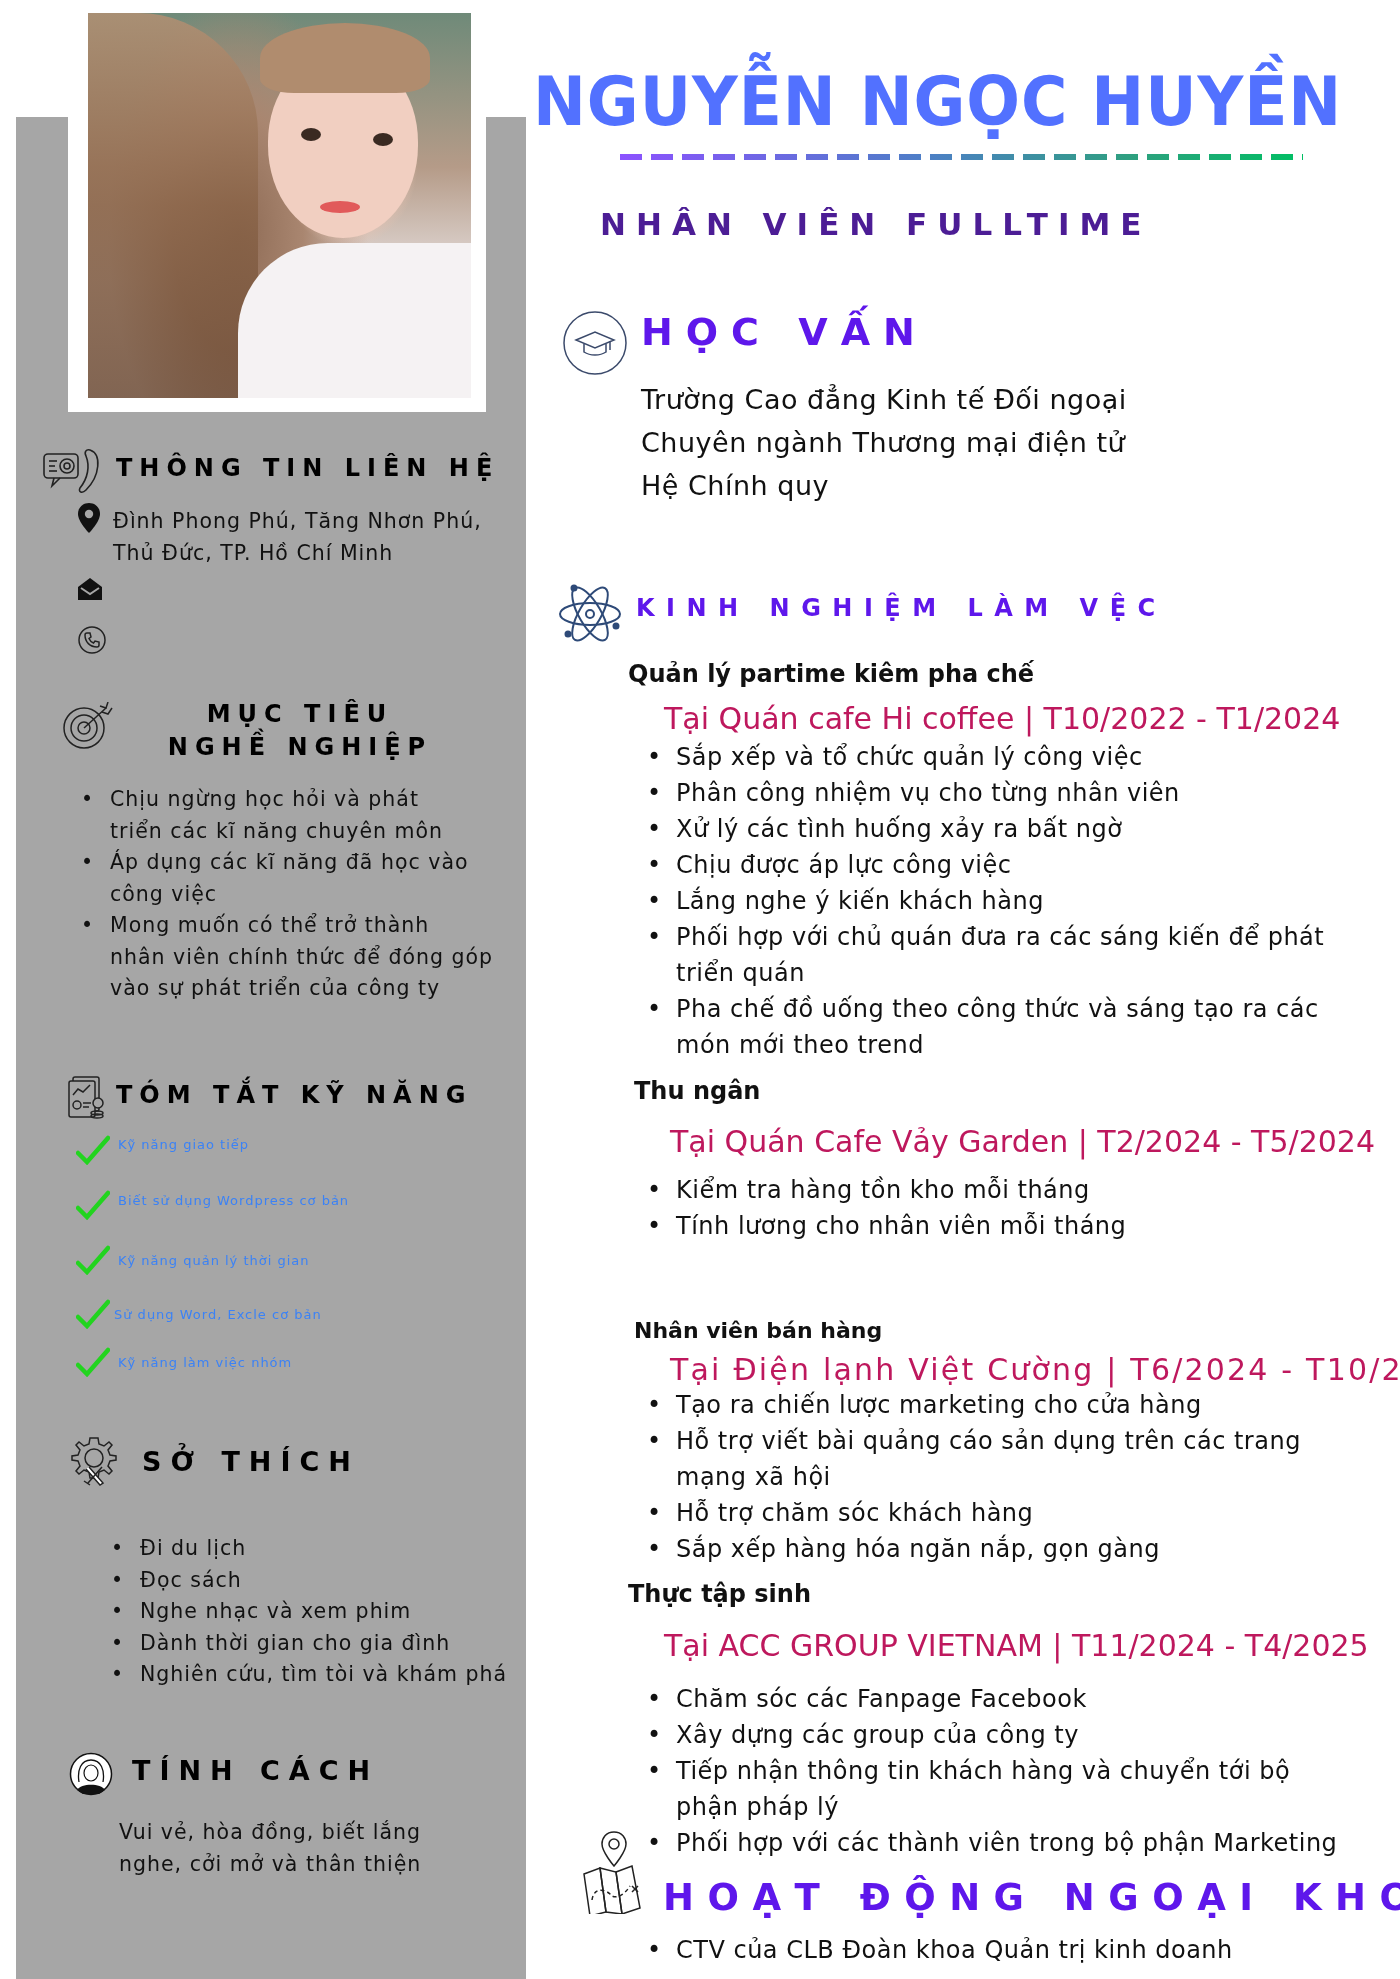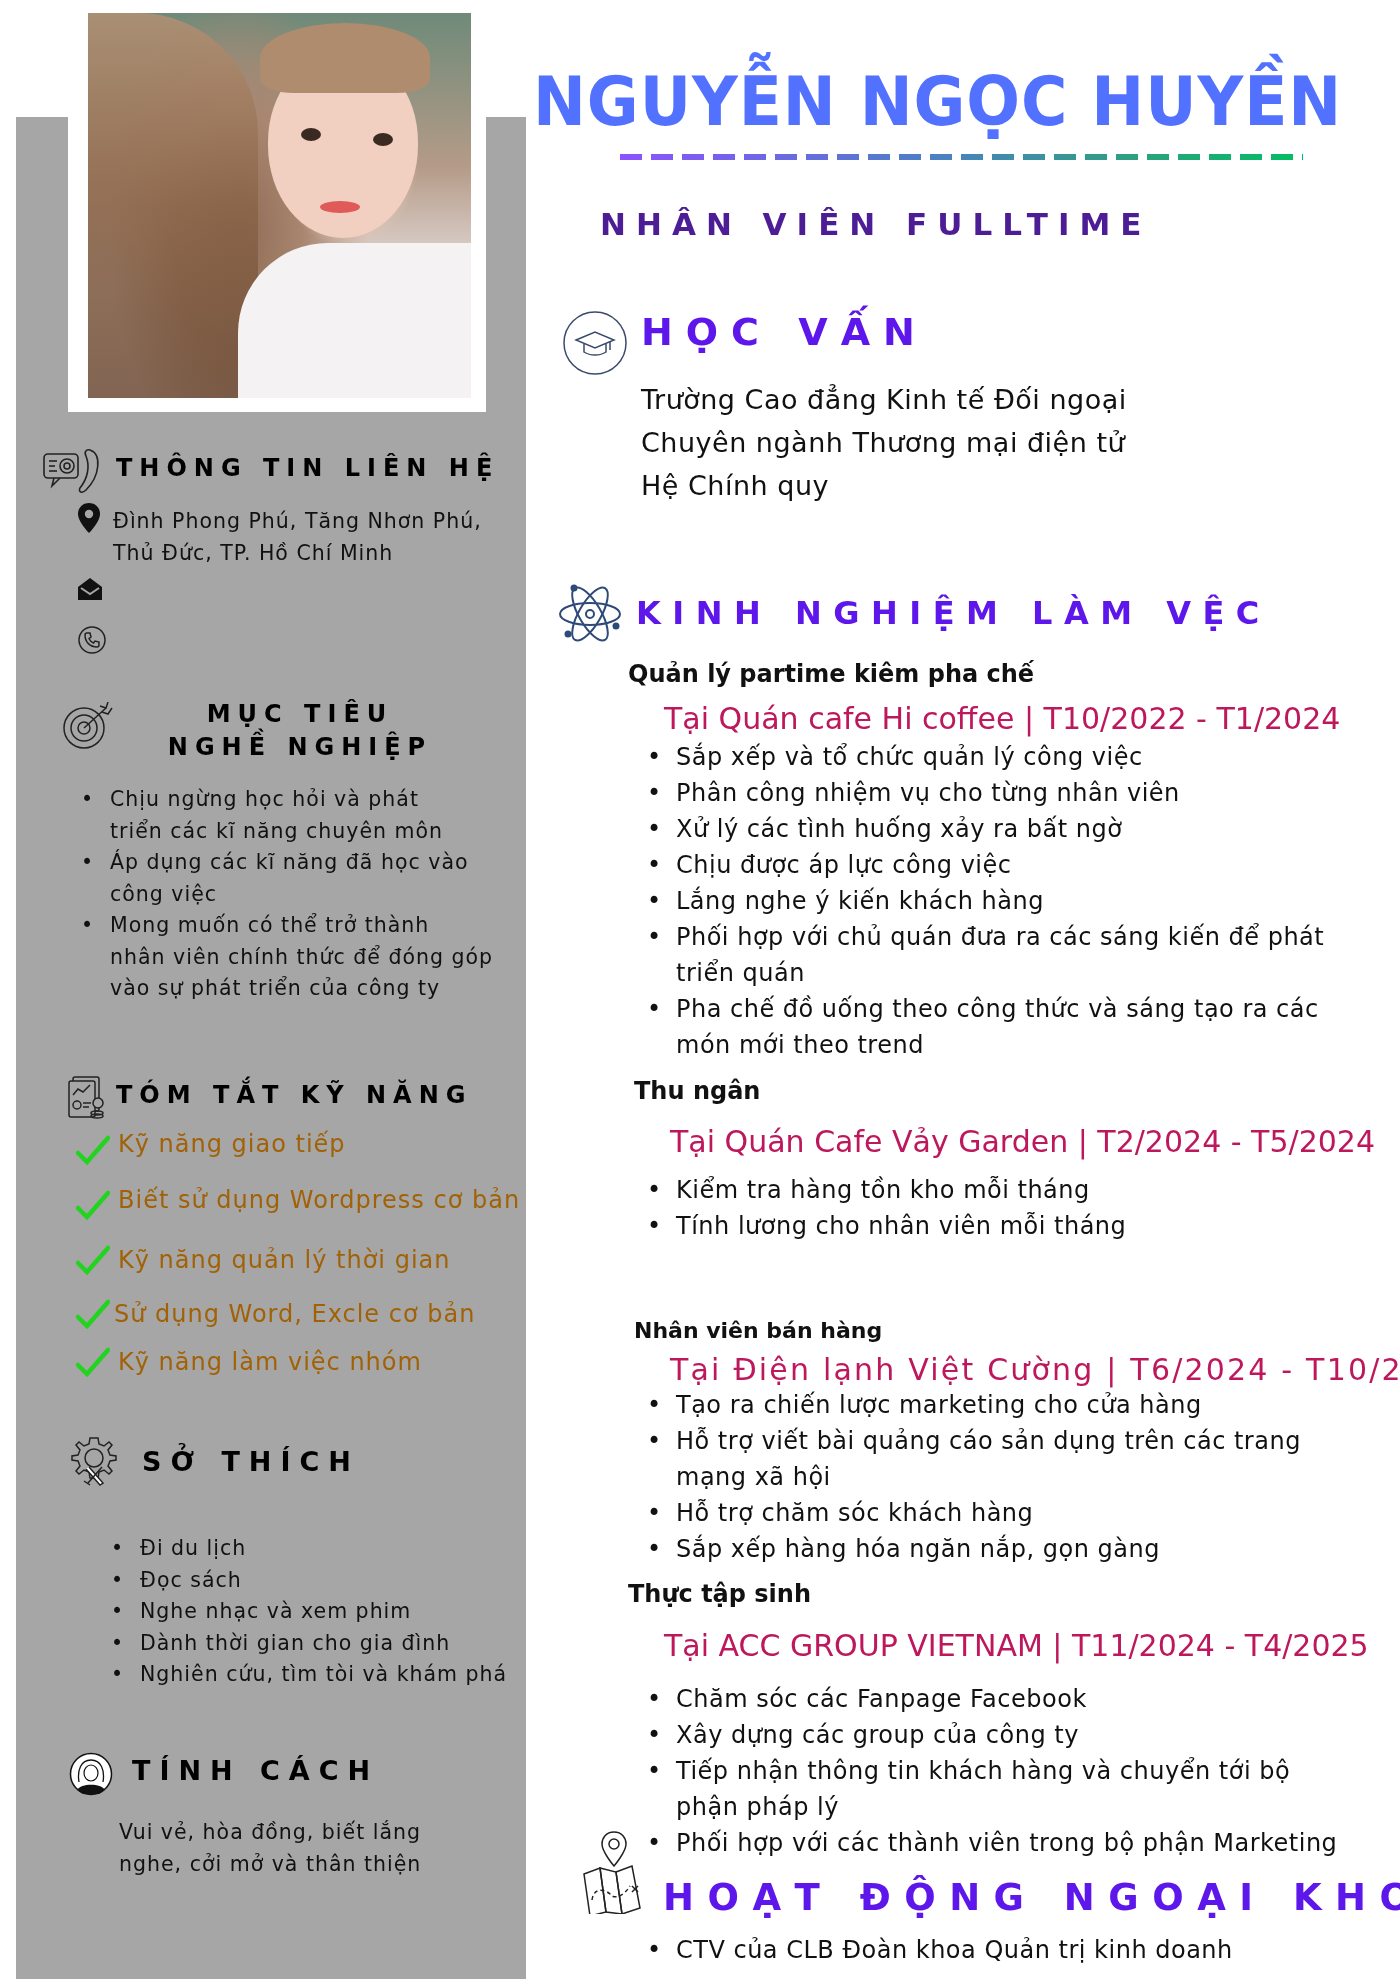--- a/index.html
+++ b/index.html
@@ -38,21 +38,21 @@
   .text-left { font-size: 20.5px; color: #111; letter-spacing: 1px; line-height: 32px; }
   .text-right { font-size: 26px; color: #111; letter-spacing: 0.5px; line-height: 43px; white-space: nowrap; }
   .job-title { font-family: "DejaVu Sans", sans-serif; font-weight: bold; font-size: 24px; color: #111; white-space: nowrap; }
   .job-sub { font-size: 30px; color: #be185d; white-space: nowrap; margin-left: 36px; }
   ul.bul { list-style: none; }
   ul.bul li { position: relative; padding-left: 35px; }
   ul.bul li::before { content: "\2022"; position: absolute; left: 6px; top: 0; }
   .right-bul { font-size: 24px; color: #111; line-height: 36px; letter-spacing: 0.5px; }
   .left-bul { font-size: 20.5px; color: #111; line-height: 31.5px; letter-spacing: 1px; }
 
-  .skill { display: flex; align-items: center; font-size: 24px; letter-spacing: 1px; color: #a16207; white-space: nowrap; }
+  .skill { display: flex; align-items: center; font-size: 13px; letter-spacing: 1px; color: #3b82f6; white-space: nowrap; }
   .check { width: 34px; height: 30px; margin-right: 8px; }
   .icon svg { display: block; }
 </style>
 </head>
 <body>
 
 <div id="sidebar" class="abs"></div>
 
 <div id="photo-frame" class="abs"></div>
 <div id="photo" class="abs">
@@ -237,21 +237,21 @@
   <svg width="68" height="72" viewBox="0 0 68 72" fill="none" stroke="#2e4a78" stroke-width="2">
       <ellipse cx="34" cy="36" rx="30" ry="11"></ellipse>
       <ellipse cx="34" cy="36" rx="30" ry="11" transform="rotate(60 34 36)"></ellipse>
       <ellipse cx="34" cy="36" rx="30" ry="11" transform="rotate(-60 34 36)"></ellipse>
       <circle cx="34" cy="36" r="4"></circle>
       <circle cx="18" cy="10" r="2.5" fill="#2e4a78"></circle>
       <circle cx="60" cy="48" r="2.5" fill="#2e4a78"></circle>
       <circle cx="12" cy="56" r="2.5" fill="#2e4a78"></circle>
     </svg>
 </div>
-<div class="abs h-right" style="left:636px;top:594px;font-size:32px;letter-spacing:11.5px;">KINH NGHIỆM LÀM VỆC</div>
+<div class="abs h-right" style="left:636px;top:594px;font-size:24px;letter-spacing:11.5px;">KINH NGHIỆM LÀM VỆC</div>
 
 <div class="abs job-title" style="left:628px;top:660px;">Quản lý partime kiêm pha chế</div>
 <div class="abs job-sub" style="left:628px;top:701px;">Tại Quán cafe Hi coffee | T10/2022 - T1/2024</div>
 <ul class="abs bul right-bul" style="left:641px;top:739px;white-space:nowrap;">
   <li>
       <div>Sắp xếp và tổ chức quản lý công việc</div>
     </li>
   <li>
       <div>Phân công nhiệm vụ cho từng nhân viên</div>
     </li>

